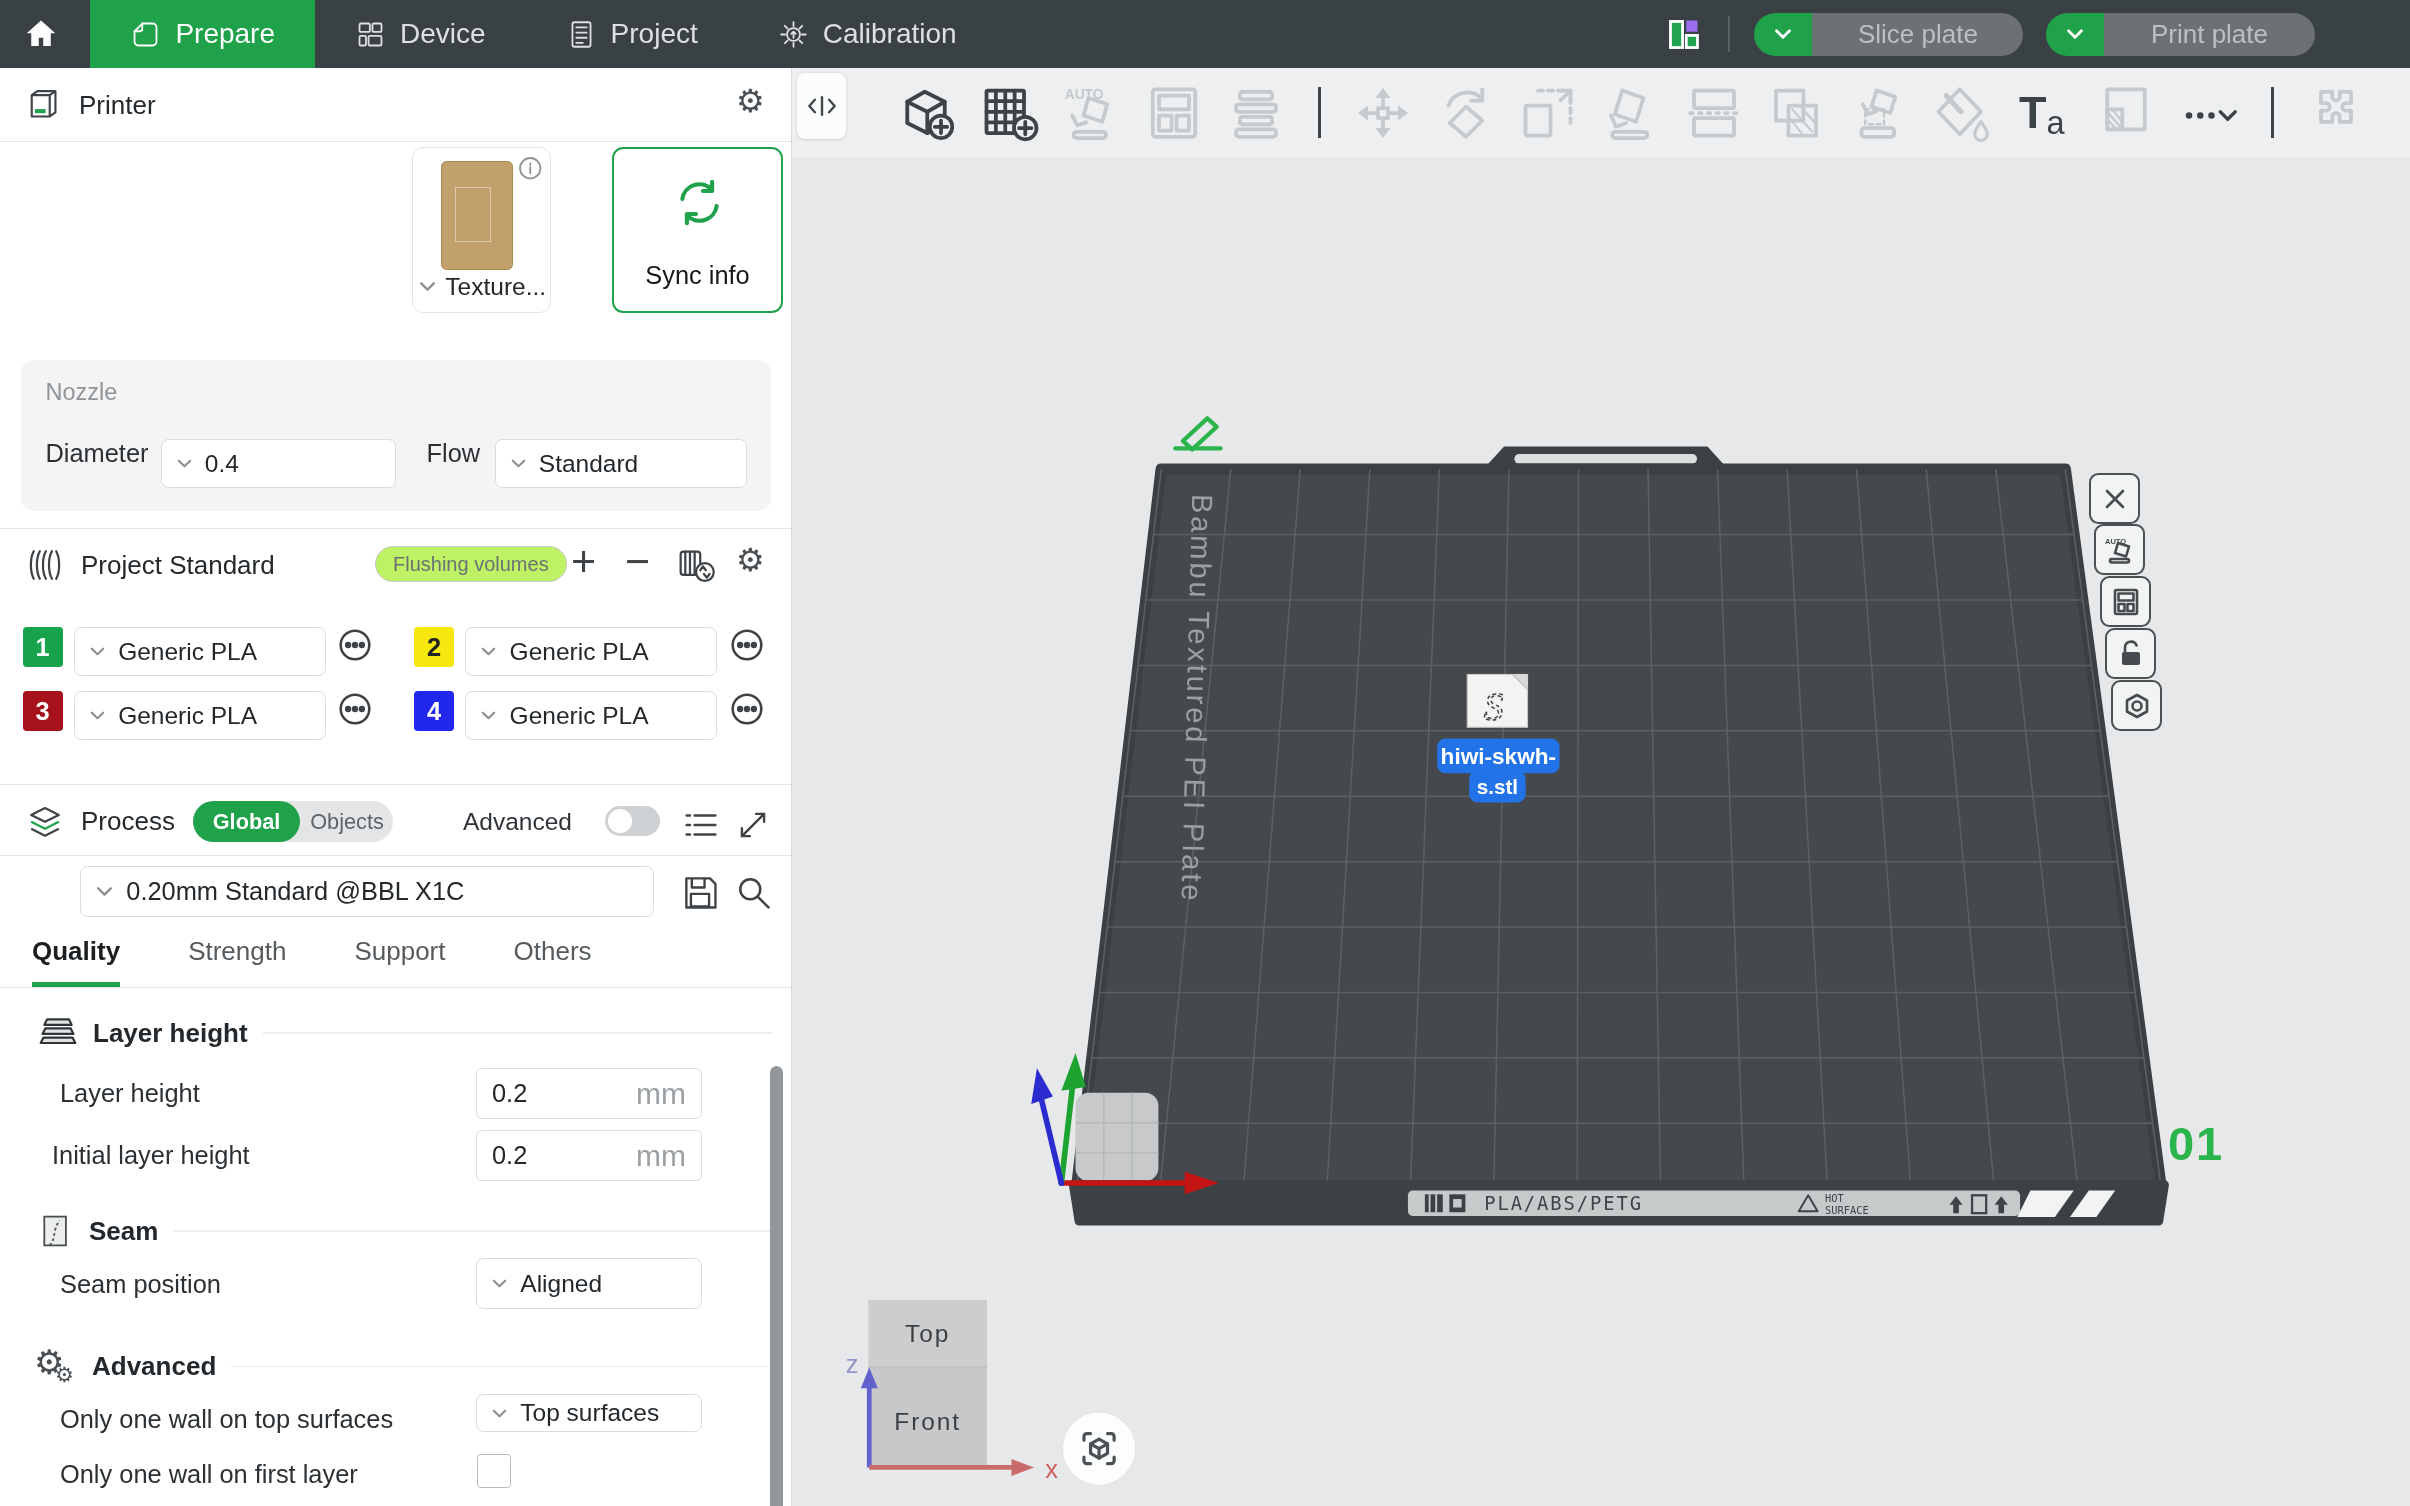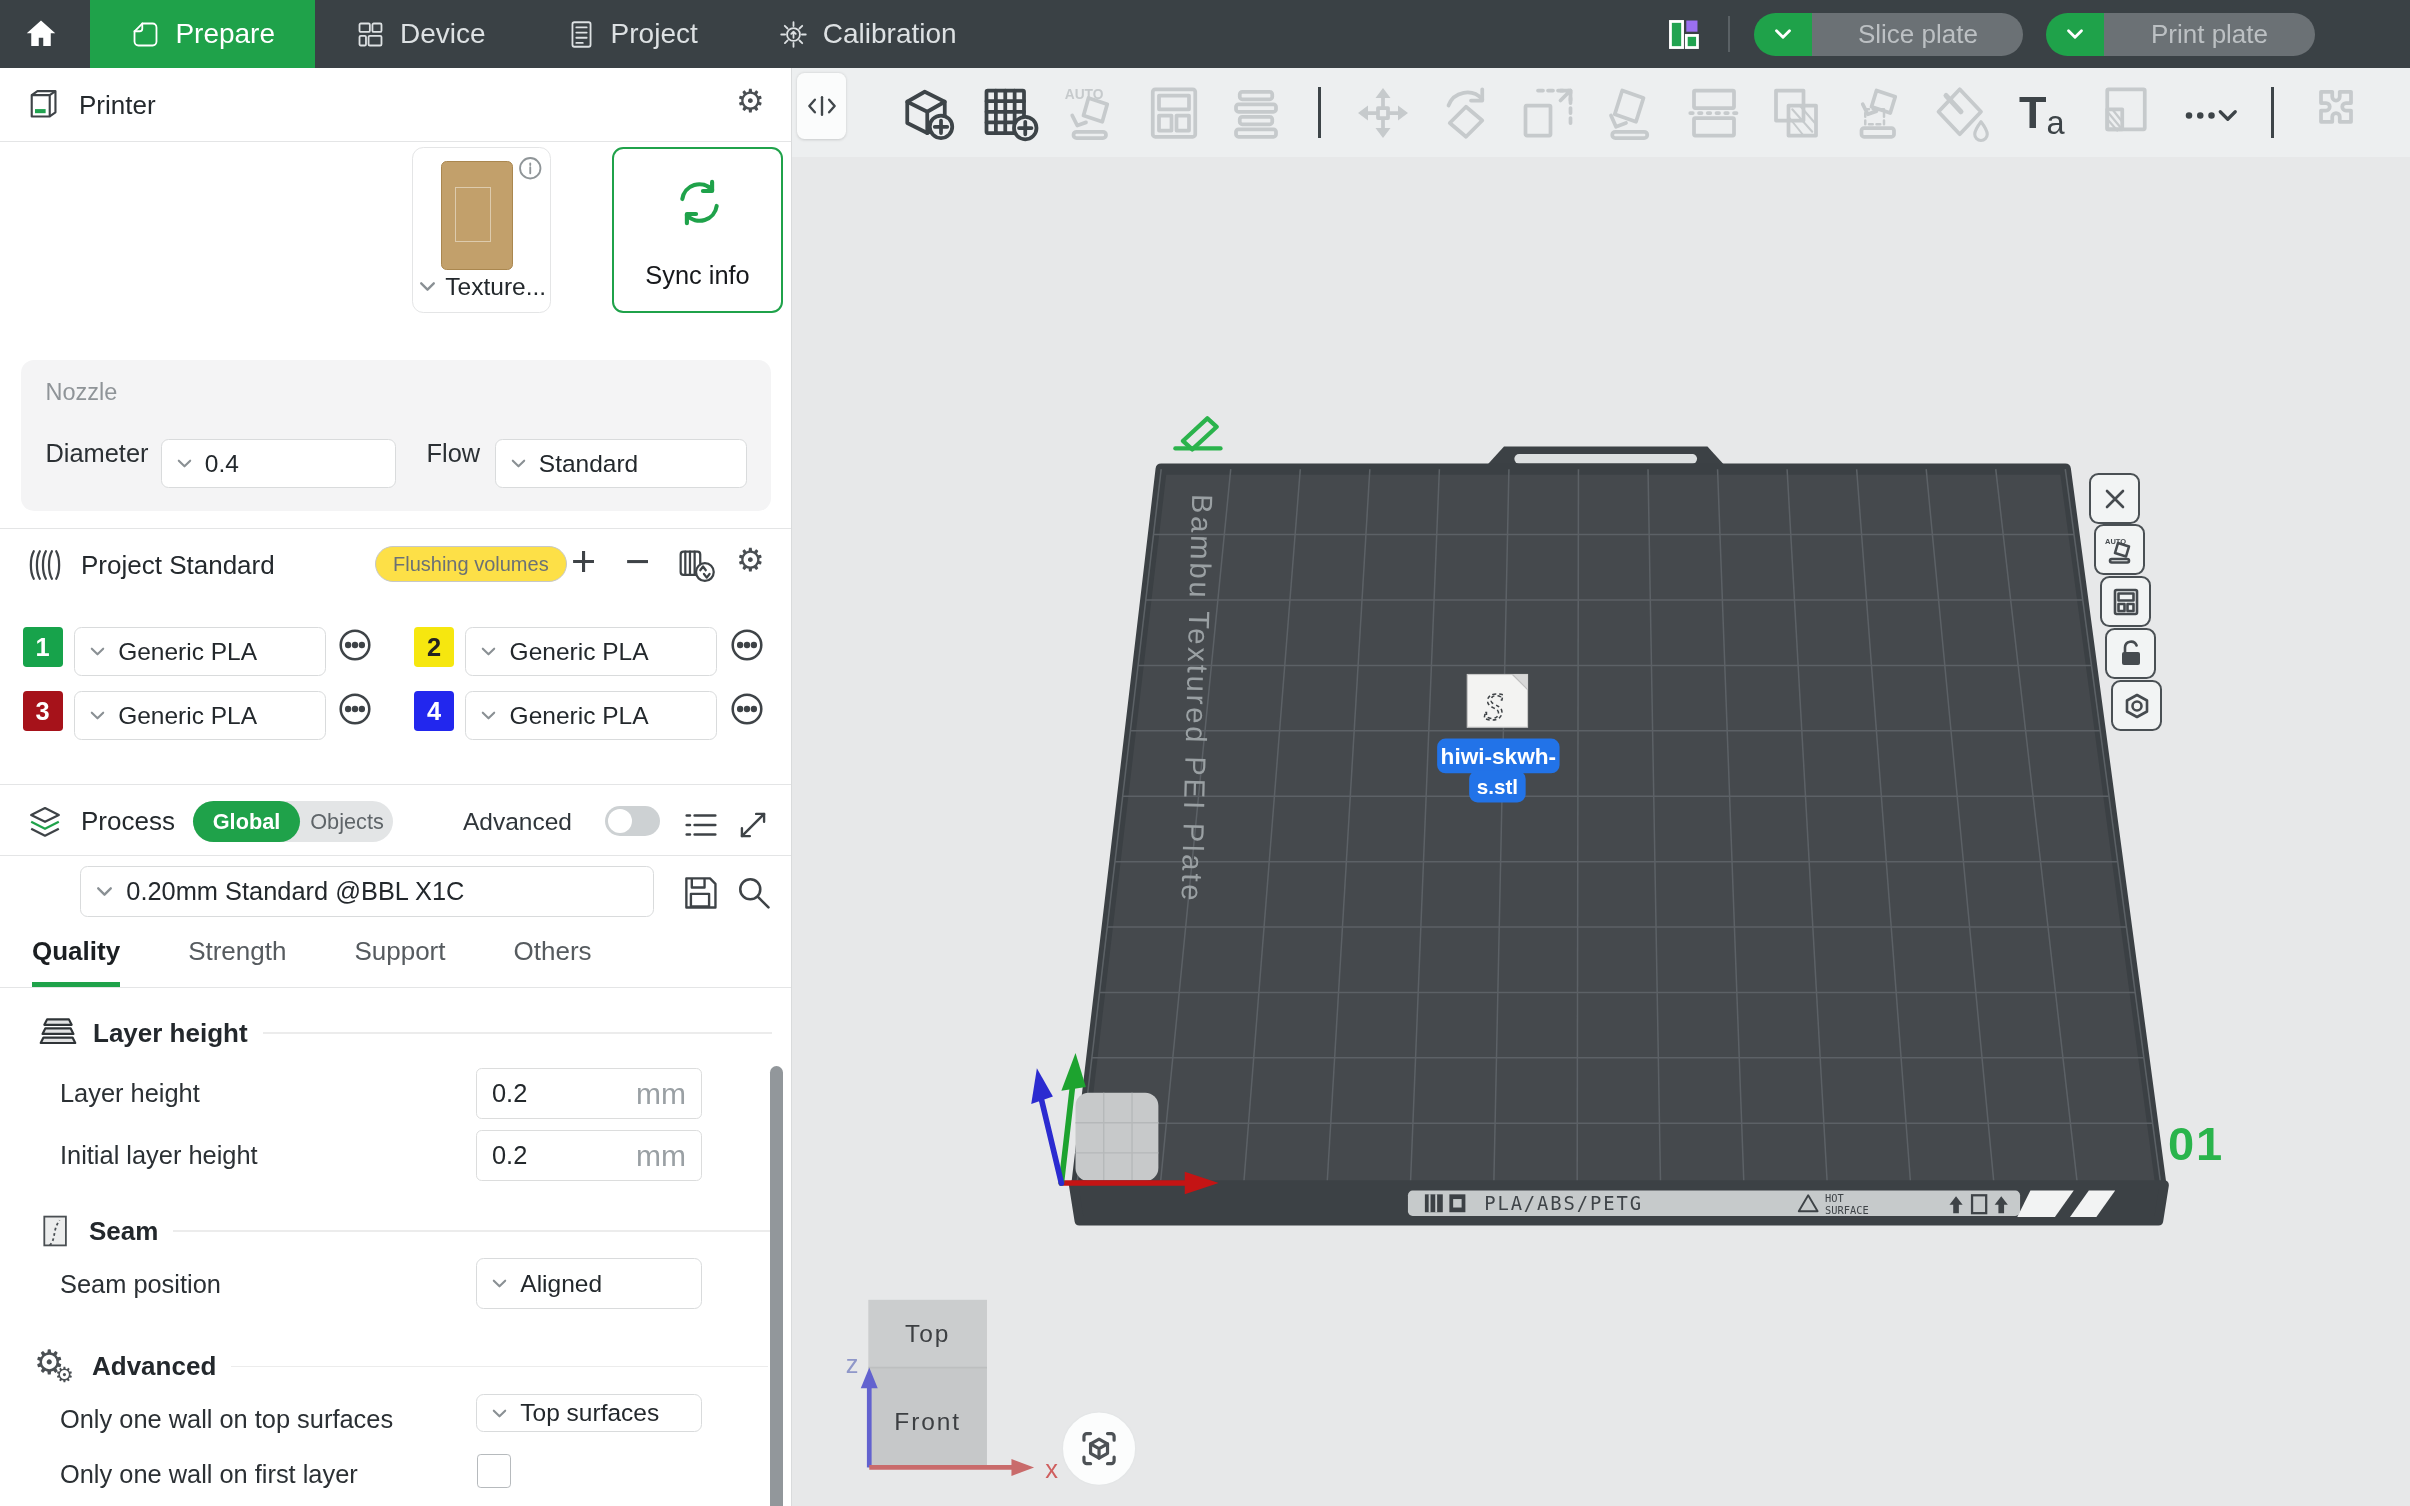--- a/index.html
+++ b/index.html
@@ -27,21 +27,21 @@
   .hline{position:absolute;left:0;width:791px;height:0.9px;background:#e4e5e6}
   .sect-head{position:absolute;display:flex;align-items:center;gap:17px}
   .sect-title{font-size:26px;color:#24292d;font-weight:500}
   .card{position:absolute;background:#fff;border:1.9px solid #e4e5e6;border-radius:11.3px;box-sizing:border-box}
   .card-label{position:absolute;left:0;right:0;bottom:11.3px;display:flex;align-items:center;justify-content:center;gap:7.5px;font-size:25.4px;color:#23282c;white-space:nowrap}
   .chev svg{display:block}
   .dd{display:flex;align-items:center;gap:11.3px;background:#fff;border:1.9px solid #d9dbdc;border-radius:7.5px;padding:0 13px;font-size:24.5px;color:#23282c;height:49px;box-sizing:border-box;white-space:nowrap;overflow:hidden}
   .inp{display:flex;justify-content:space-between;align-items:center;background:#fff;border:1.9px solid #dcdddd;border-radius:5.6px;padding:0 15px;height:51px;box-sizing:border-box;font-size:25.4px;color:#23282c}
   .inp .unit{color:#9aa0a4;font-size:30px}
   .fil-color{width:40px;height:40px;border-radius:3.8px;display:flex;align-items:center;justify-content:center;font-weight:bold;font-size:25.4px}
-  .pill{border:1.9px solid #c6c8c9;border-radius:19px;padding:5.6px 17px;font-size:20px;color:#6b7175;background:#fde047;white-space:nowrap}
+  .pill{border:1.9px solid #c6c8c9;border-radius:19px;padding:5.6px 17px;font-size:20px;color:#6b7175;background:#bef264;white-space:nowrap}
   .gear{font-size:32px;color:#4a4f53;line-height:1}
   .param-label{font-size:25.4px;color:#2b3034}
   .group-head{position:absolute;display:flex;align-items:center;gap:15px;width:734px}
   .group-head .gtitle{font-size:26px;font-weight:bold;color:#23282c;white-space:nowrap}
   .group-head .rule{flex:1;height:1.9px;background:#ececec}
   .ptab{font-size:26px;color:#565b5f;padding-bottom:15px}
   .ptab.active{color:#1b1f22;font-weight:bold;border-bottom:5.6px solid #1FA24A}
   .checkbox{width:34px;height:34px;background:#fff;border:1.9px solid #b6babd;border-radius:3.8px;box-sizing:border-box}
   .scroll-thumb{position:absolute;left:770px;top:998px;width:13px;height:485px;background:#92979b;border-radius:6.6px}
 
@@ -356,21 +356,21 @@
           <path d="M6 27h32l3 6H3z" fill="#3e4347" fill-opacity=".15"></path>
         </svg>
       <span class="gtitle">Layer height</span>
       <span class="rule"></span>
     </div>
     <div class="abs param-label" style="left:60px;top:1011px">Layer height</div>
     <div class="inp abs" style="left:476px;top:1000px;width:226px">
       <span>0.2</span>
       <span class="unit">mm</span>
     </div>
-    <div class="abs param-label" style="left:60px;top:1073px">Initial layer height</div>
+    <div class="abs param-label" style="left:52px;top:1073px">Initial layer height</div>
     <div class="inp abs" style="left:476px;top:1062px;width:226px">
       <span>0.2</span>
       <span class="unit">mm</span>
     </div>
 
     <div class="group-head" style="left:38px;top:1145px">
       <svg width="36" height="36" viewBox="0 0 40 40" fill="none" stroke="#4a4f53" stroke-width="2">
           <rect x="7" y="4" width="24" height="32" fill="#eceded"></rect>
           <path d="M13 36c7-7 3-17 11-28" stroke-dasharray="3 3"></path>
         </svg>

